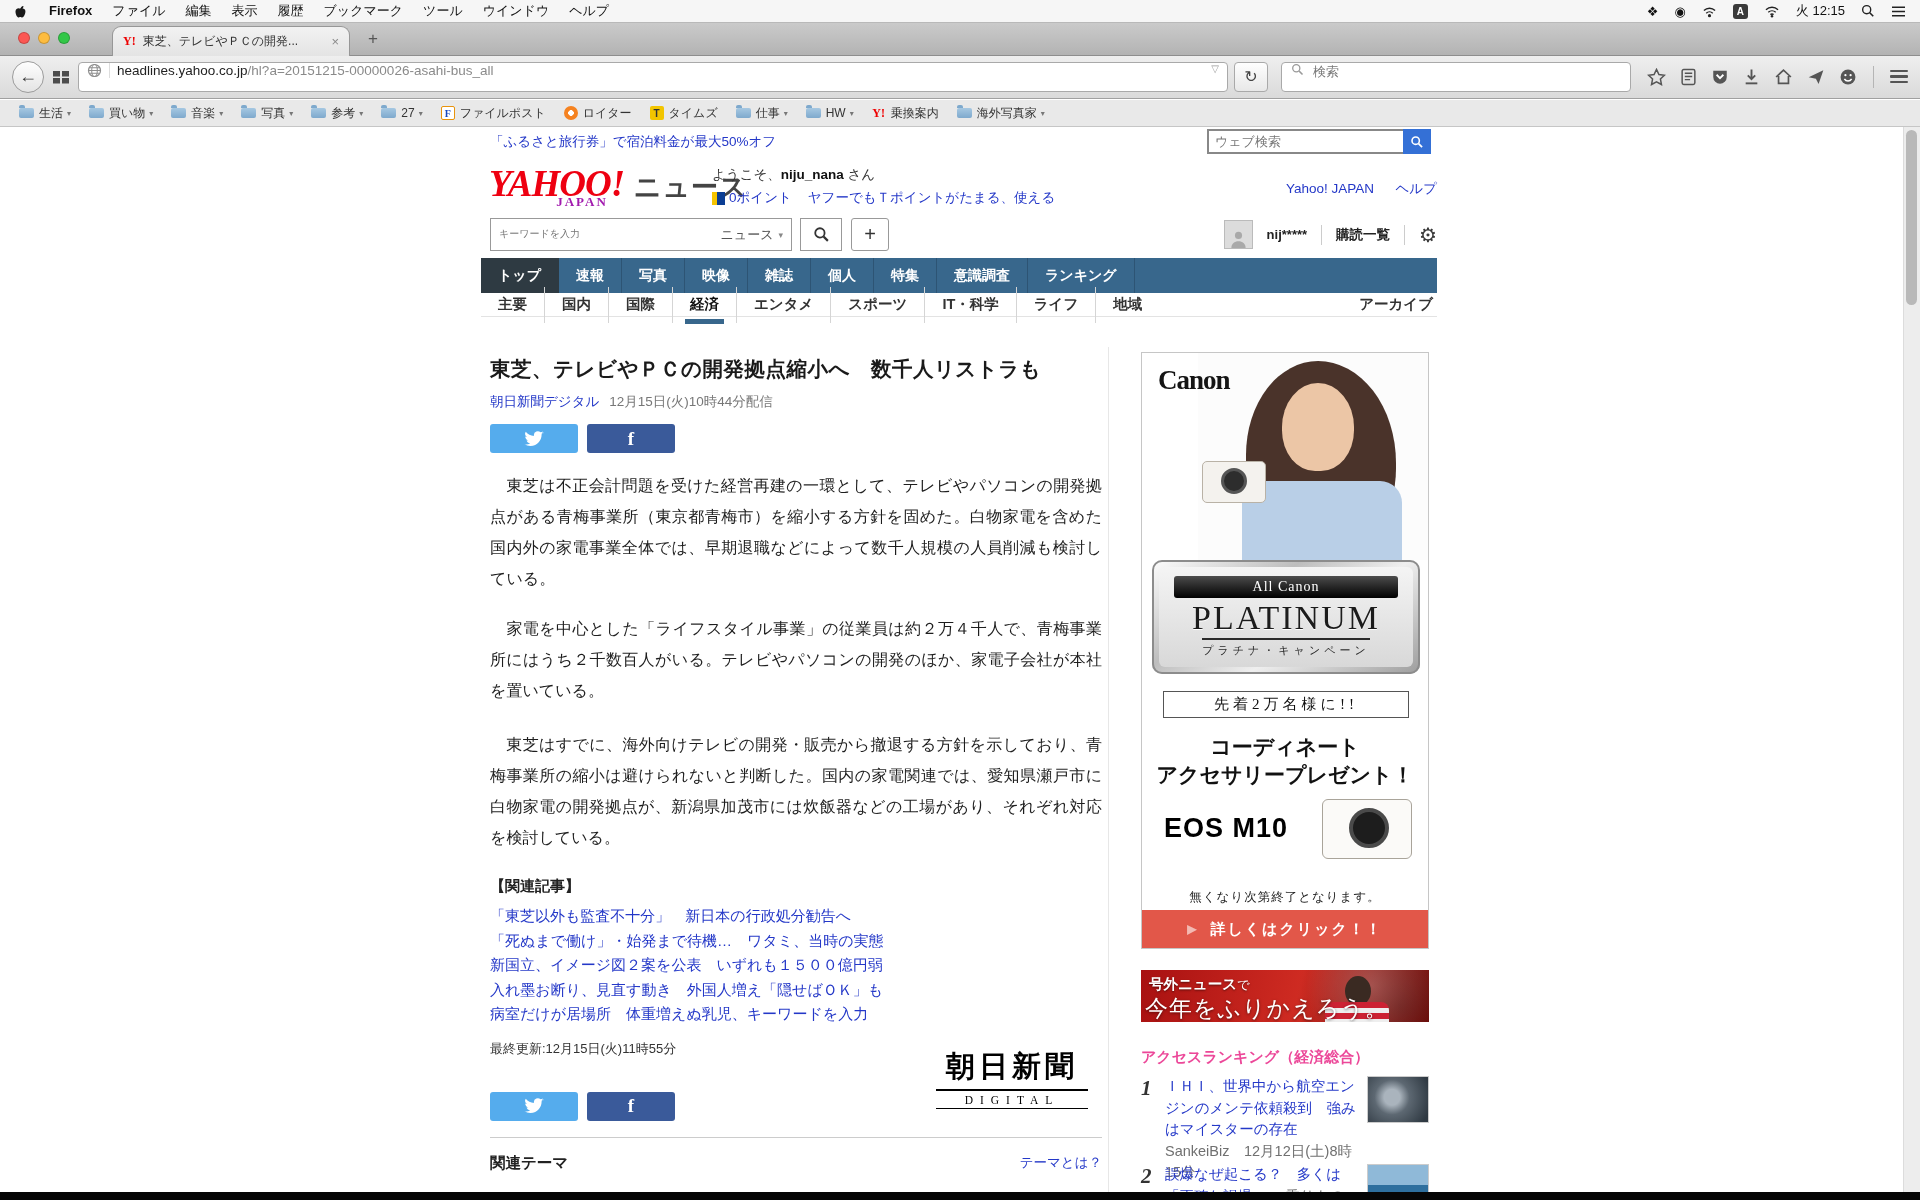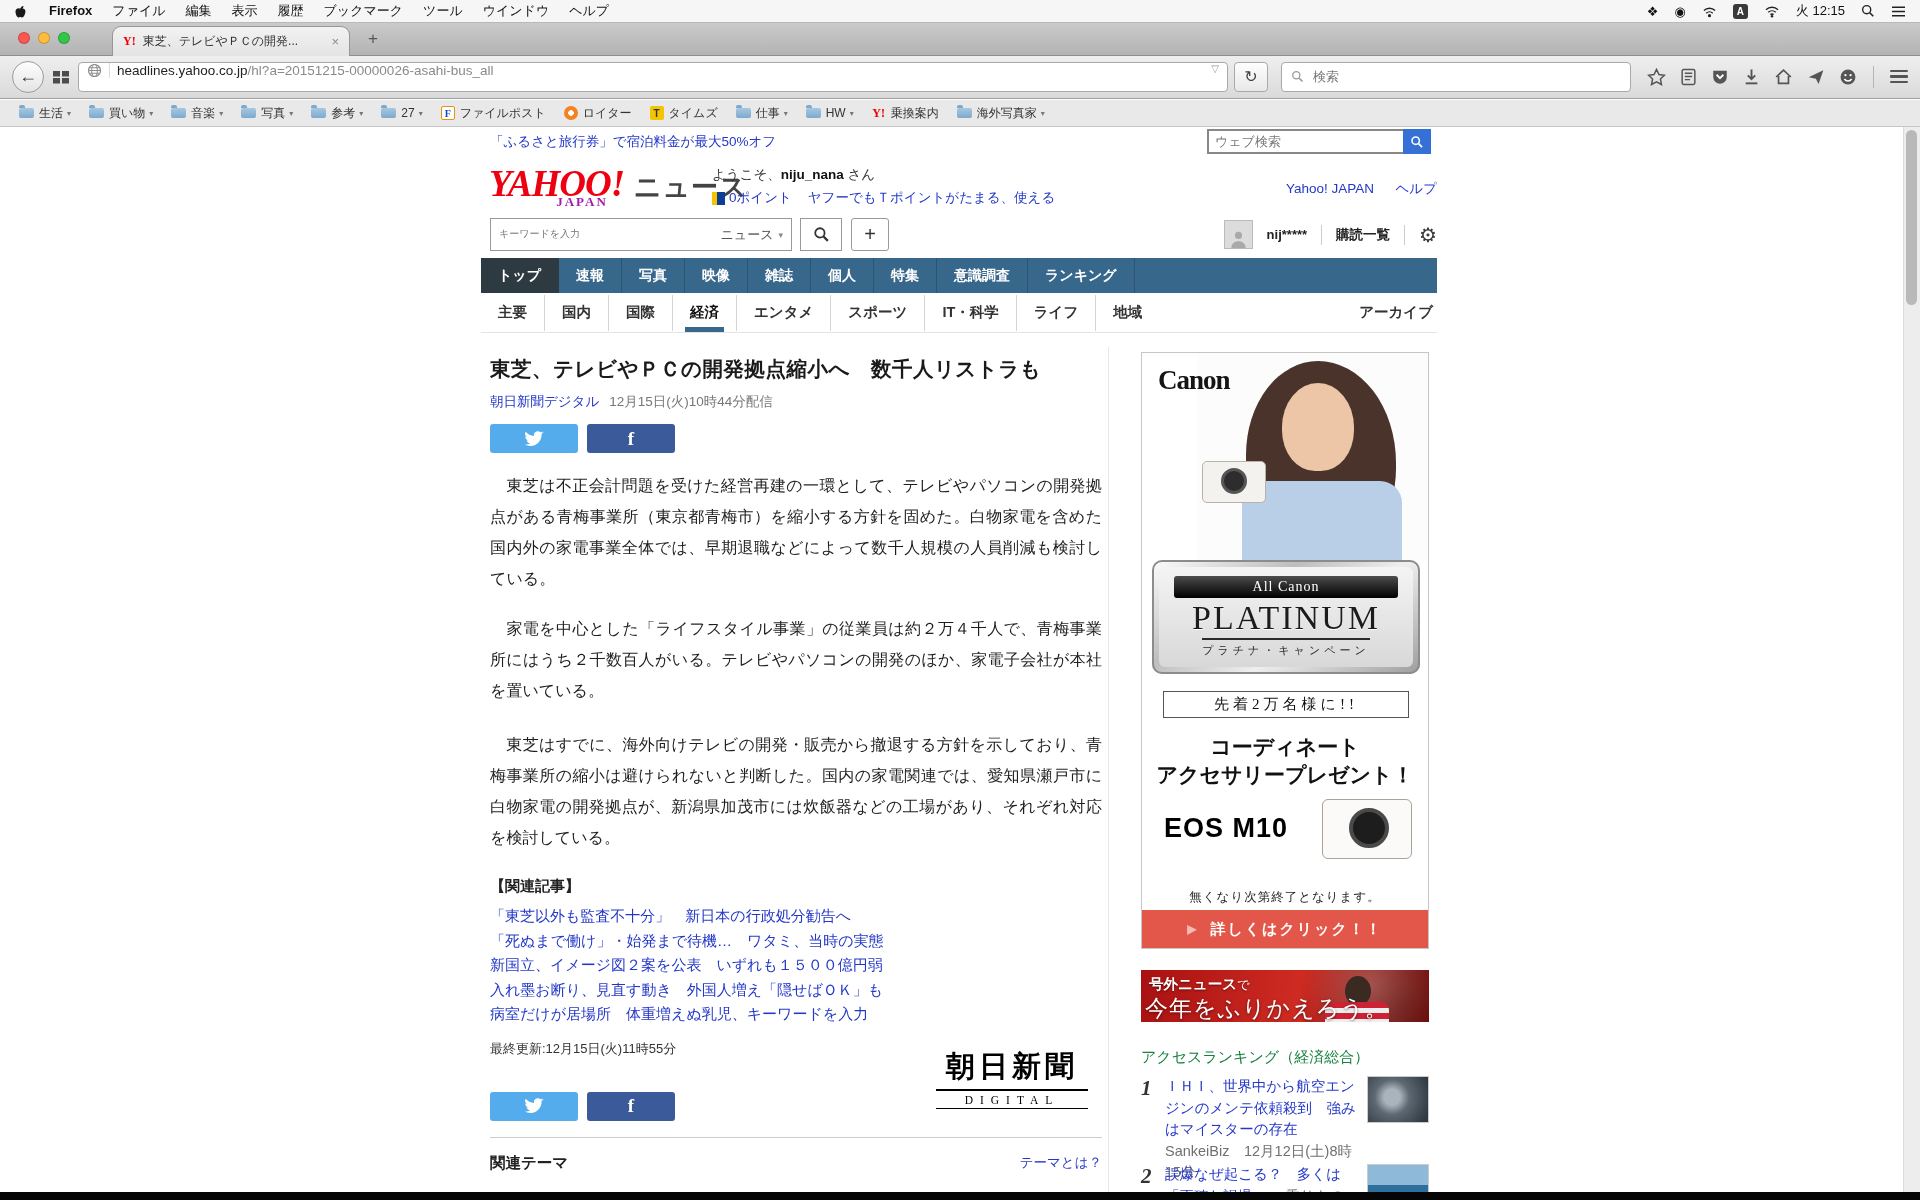--- a/index.html
+++ b/index.html
@@ -42,21 +42,21 @@
     display:flex;align-items:flex-start;padding:0 8px;font-size:13.5px;box-sizing:border-box;flex:0 0 auto}
   .urlfield .site-icon{margin-right:7px;border-right:1px solid #ddd;padding-right:7px;display:flex}
   .url-domain{color:#222}
   .url-path{color:#8a8a8a}
   .url-right{margin-left:auto;display:flex;align-items:center;gap:8px;color:#888}
   .url-drop{font-size:10px;color:#9a9a9a}
   .reload-btn{margin-left:6px;width:34px;height:30px;background:linear-gradient(#fefefe,#e8e8e8);
     border:1px solid #a9a9a9;border-radius:4px;display:flex;align-items:center;justify-content:center;
     font-size:16px;color:#444;box-sizing:border-box;flex:0 0 auto}
   .searchfield{margin-left:13px;width:350px;height:30px;background:#fff;border:1px solid #a9a9a9;border-radius:4px;
-    display:flex;align-items:center;padding:0 9px;gap:7px;font-size:13px;color:#999;box-sizing:border-box;flex:0 0 auto}
+    display:flex;align-items:flex-start;padding:0 9px;gap:7px;font-size:13px;color:#999;box-sizing:border-box;flex:0 0 auto}
   .tool-icons{display:flex;align-items:center;gap:14px;margin-left:16px;color:#565656}
   .tool-sep{width:1px;height:22px;background:#b5b5b5;margin:0 2px}
   .hamburger{display:flex;flex-direction:column;gap:3px}
   .hamburger span{width:18px;height:2.5px;background:#555;border-radius:1px}
 
   
   .bookmarksbar{position:absolute;top:100px;left:0;width:1920px;height:26px;background:#e9e9e9;
     border-bottom:1px solid #c6c6c6;display:flex;align-items:center;padding:0 10px;font-size:12px;color:#333;z-index:37}
   .bm{display:flex;align-items:center;padding:0 9px;white-space:nowrap}
   .folder-ic{width:15px;height:10px;background:linear-gradient(#a6c8e2,#7ea9cd);border-radius:2px;
@@ -107,21 +107,21 @@
   .udiv{width:1px;height:20px;background:#ccc}
   .sub-label{font-size:13.5px;color:#222;font-weight:bold}
   .gear{font-size:20px;color:#3a3a3a}
 
   
   .mainnav{position:absolute;left:481px;top:131px;width:956px;height:35px;background:#38678c;
     display:flex;align-items:stretch}
   .ntab{display:flex;align-items:center;padding:0 17px;color:#fff;font-size:14px;font-weight:bold;
     border-right:1px solid #2d5474;white-space:nowrap}
   .ntab.active{background:#2e3a42;border-right-color:#2e3a42}
-  .subnav{position:absolute;left:481px;top:166px;width:956px;height:40px;display:flex;align-items:center;
+  .subnav{position:absolute;left:481px;top:166px;width:956px;height:24px;display:flex;align-items:center;
     border-bottom:1px solid #e3e3e3;box-sizing:border-box}
   .stab{position:relative;padding:0 17px;font-size:14.5px;color:#333;font-weight:bold;white-space:nowrap;
     height:36px;display:flex;align-items:center}
   .stab + .stab{border-left:1px solid #d5d5d5}
   .stab.active{color:#111}
   .stab.active::after{content:"";position:absolute;left:12px;right:12px;bottom:-1px;height:5px;background:#38678c}
   .archive{margin-left:auto;font-size:14.5px;color:#333;font-weight:bold;padding-right:4px}
 
   
   .article{position:absolute;left:490px;top:220px;width:612px}
@@ -201,21 +201,21 @@
     radial-gradient(circle at 80% 30%,rgba(255,255,255,.25),transparent 28%),
     radial-gradient(circle at 90% 70%,rgba(0,0,0,.35),transparent 40%)}
   .player-head{position:absolute;top:6px;right:58px;width:26px;height:30px;background:#3a2a22;border-radius:50%}
   .player-body{position:absolute;top:32px;right:40px;width:64px;height:22px;
     background:repeating-linear-gradient(180deg,#c23 0 6px,#eee 6px 11px);border-radius:8px 8px 0 0}
   .gogai-line1{position:absolute;top:5px;left:8px;color:#fff;font-size:14.5px;font-weight:bold;
     text-shadow:0 1px 2px rgba(0,0,0,.5)}
   .gogai-line1 .de{font-weight:normal;font-size:12.5px}
   .gogai-line2{position:absolute;top:23px;left:4px;color:#fff;font-size:23px;
     text-shadow:0 1px 3px rgba(0,0,0,.55);letter-spacing:1px}
-  .rank-head{position:absolute;top:921px;left:0;font-size:15px;font-weight:normal;color:#15803d}
+  .rank-head{position:absolute;top:921px;left:0;font-size:15px;font-weight:bold;color:#ec4899}
   .rank-item{position:absolute;left:0;width:288px;display:flex;gap:8px}
   .rank-num{font-family:"Liberation Serif",serif;font-style:italic;font-weight:bold;font-size:21px;
     color:#333;width:16px;flex:0 0 auto}
   .rank-body{width:196px;font-size:14.5px;line-height:21.5px}
   .rank-src{color:#707070}
   .rank-thumb{width:62px;height:47px;flex:0 0 auto;border:1px solid #ccc;box-sizing:border-box}
   .thumb-engine{background:radial-gradient(circle at 40% 45%,#aab4bd 0 18%,#5d6872 40%,#2f3942 90%)}
   .thumb-sea{background:linear-gradient(#8fb9d8 0 45%,#2e6f9e 45% 100%)}
 
   .scrollbar{position:absolute;right:0;top:0;width:16px;height:1073px;background:#ededed;border-left:1px solid #dcdcdc}

